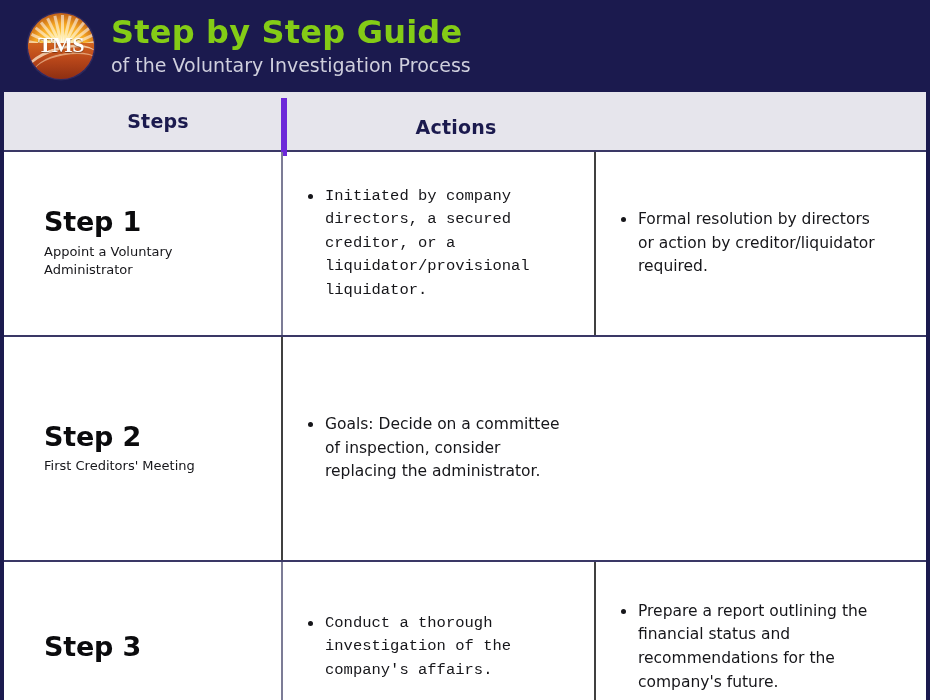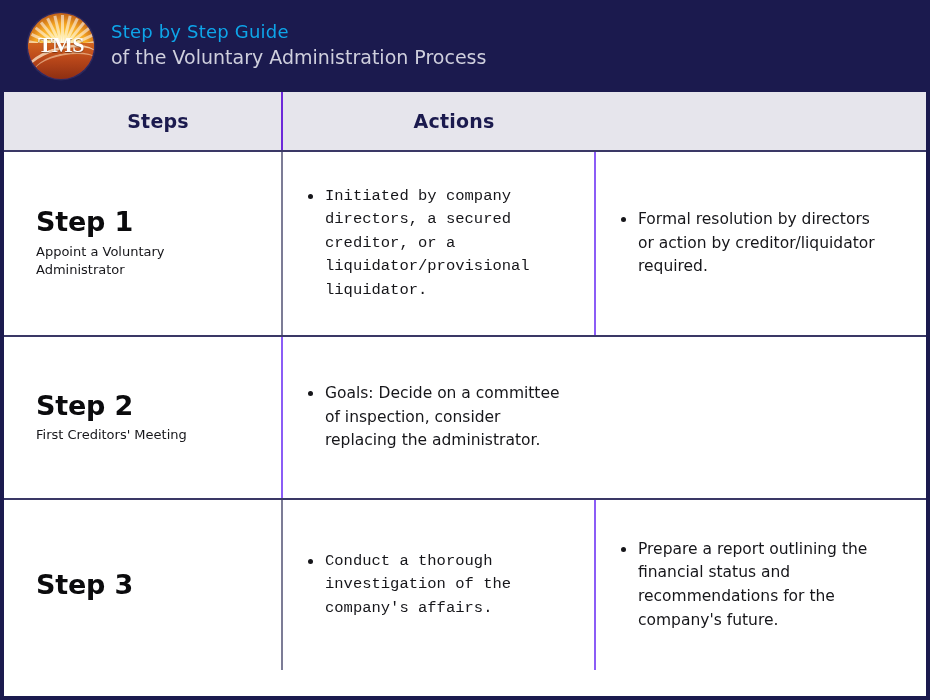--- a/index.html
+++ b/index.html
@@ -97,23 +97,23 @@
     color: #ffffff;
     font-family: "Liberation Serif", "DejaVu Serif", serif;
     font-weight: 700;
     font-size: 22px;
     letter-spacing: -0.5px;
     text-shadow: 0 1px 1px rgba(60,20,0,0.55);
   }
 
   .banner-text { display: flex; flex-direction: column; justify-content: center; }
   .banner-title {
-    color: #0ea5e9;
-    font-size: 18px;
-    font-weight: 400;
+    color: #84cc16;
+    font-size: 32px;
+    font-weight: 700;
     letter-spacing: 0.2px;
     line-height: 1.16;
   }
   .banner-sub {
     color: #cfcfdd;
     font-size: 19px;
     font-weight: 400;
     line-height: 1.3;
     margin-top: 2px;
   }
@@ -127,48 +127,48 @@
     border-left: 4px solid #1b1a4e;
     border-right: 4px solid #1b1a4e;
     border-bottom: 4px solid #1b1a4e;
     background: #ffffff;
   }
 
   .row { display: flex; width: 100%; }
 
   .cell-steps   { width: 277px; flex: 0 0 277px; }
   .cell-actions { width: 313px; flex: 0 0 313px; border-left: 2px solid #7c7c96; }
-  .cell-details { width: 332px; flex: 0 0 332px; border-left: 2px solid #8b5cf6; }
+  .cell-details { width: 332px; flex: 0 0 332px; border-left: 2px solid #404040; }
 
   
   .thead { background: #e6e5ec; height: 58px; }
   .thead .th {
     display: flex;
     align-items: center;
     justify-content: center;
     color: #1b1a4e;
     font-size: 19px;
     font-weight: 700;
     letter-spacing: 0.2px;
     height: 58px;
     padding-left: 31px;
   }
   .thead .cell-actions,
-  .thead .cell-details { border-left: 2px solid #6d28d9; }
+  .thead .cell-details { border-left: 6px solid #6d28d9; margin-top: 6px; }
 
   .row-sep { border-top: 2px solid #3a3866; }
 
   .tbody-row { background: #ffffff; }
   .r1 { height: 185px; }
-  .r2 { height: 163px; }
+  .r2 { height: 225px; }
   .r3 { height: 172px; }
 
   .cell-inner {
     height: 100%;
-    padding: 0 22px 0 32px;
+    padding: 0 22px 0 40px;
     display: flex;
     flex-direction: column;
     justify-content: center;
   }
   .cell-actions .cell-inner,
   .cell-details .cell-inner { padding: 0 18px 0 22px; }
 
   .step-title {
     font-size: 27px;
     font-weight: 700;
@@ -233,21 +233,21 @@
         </div>
         <div class="logo-earth"></div>
         <div class="logo-path"></div>
         <div class="logo-path2"></div>
         <div class="logo-tms">TMS</div>
       </div>
     </div>
 
     <div class="banner-text">
       <div class="banner-title">Step by Step Guide</div>
-      <div class="banner-sub">of the Voluntary Administration Process</div>
+      <div class="banner-sub">of the Voluntary Investigation Process</div>
     </div>
   </div>
 
   <div class="table">
 
     <div class="row thead">
       <div class="cell-steps th">Steps</div>
       <div class="cell-actions th">Actions</div>
     </div>
 

